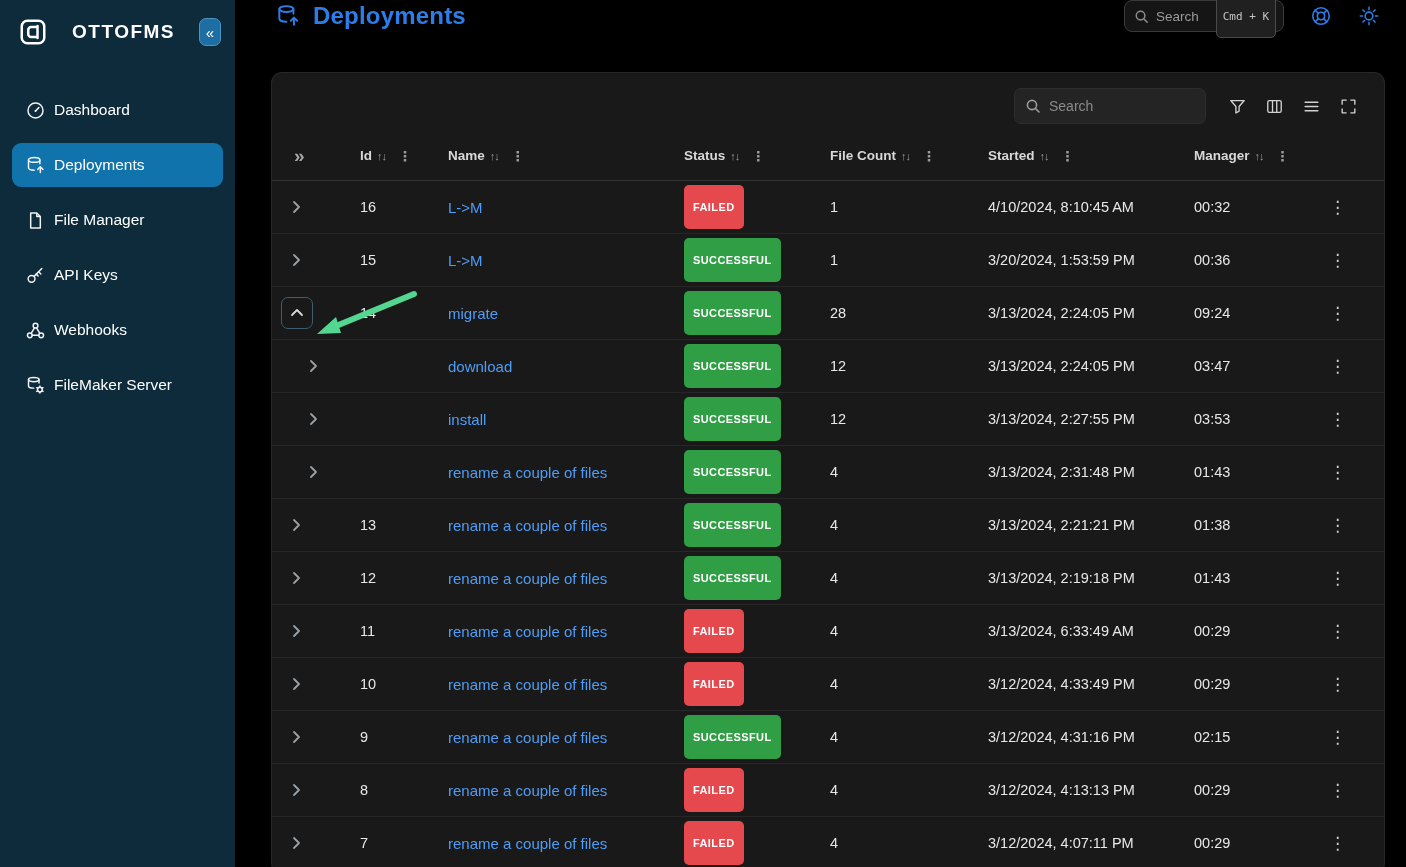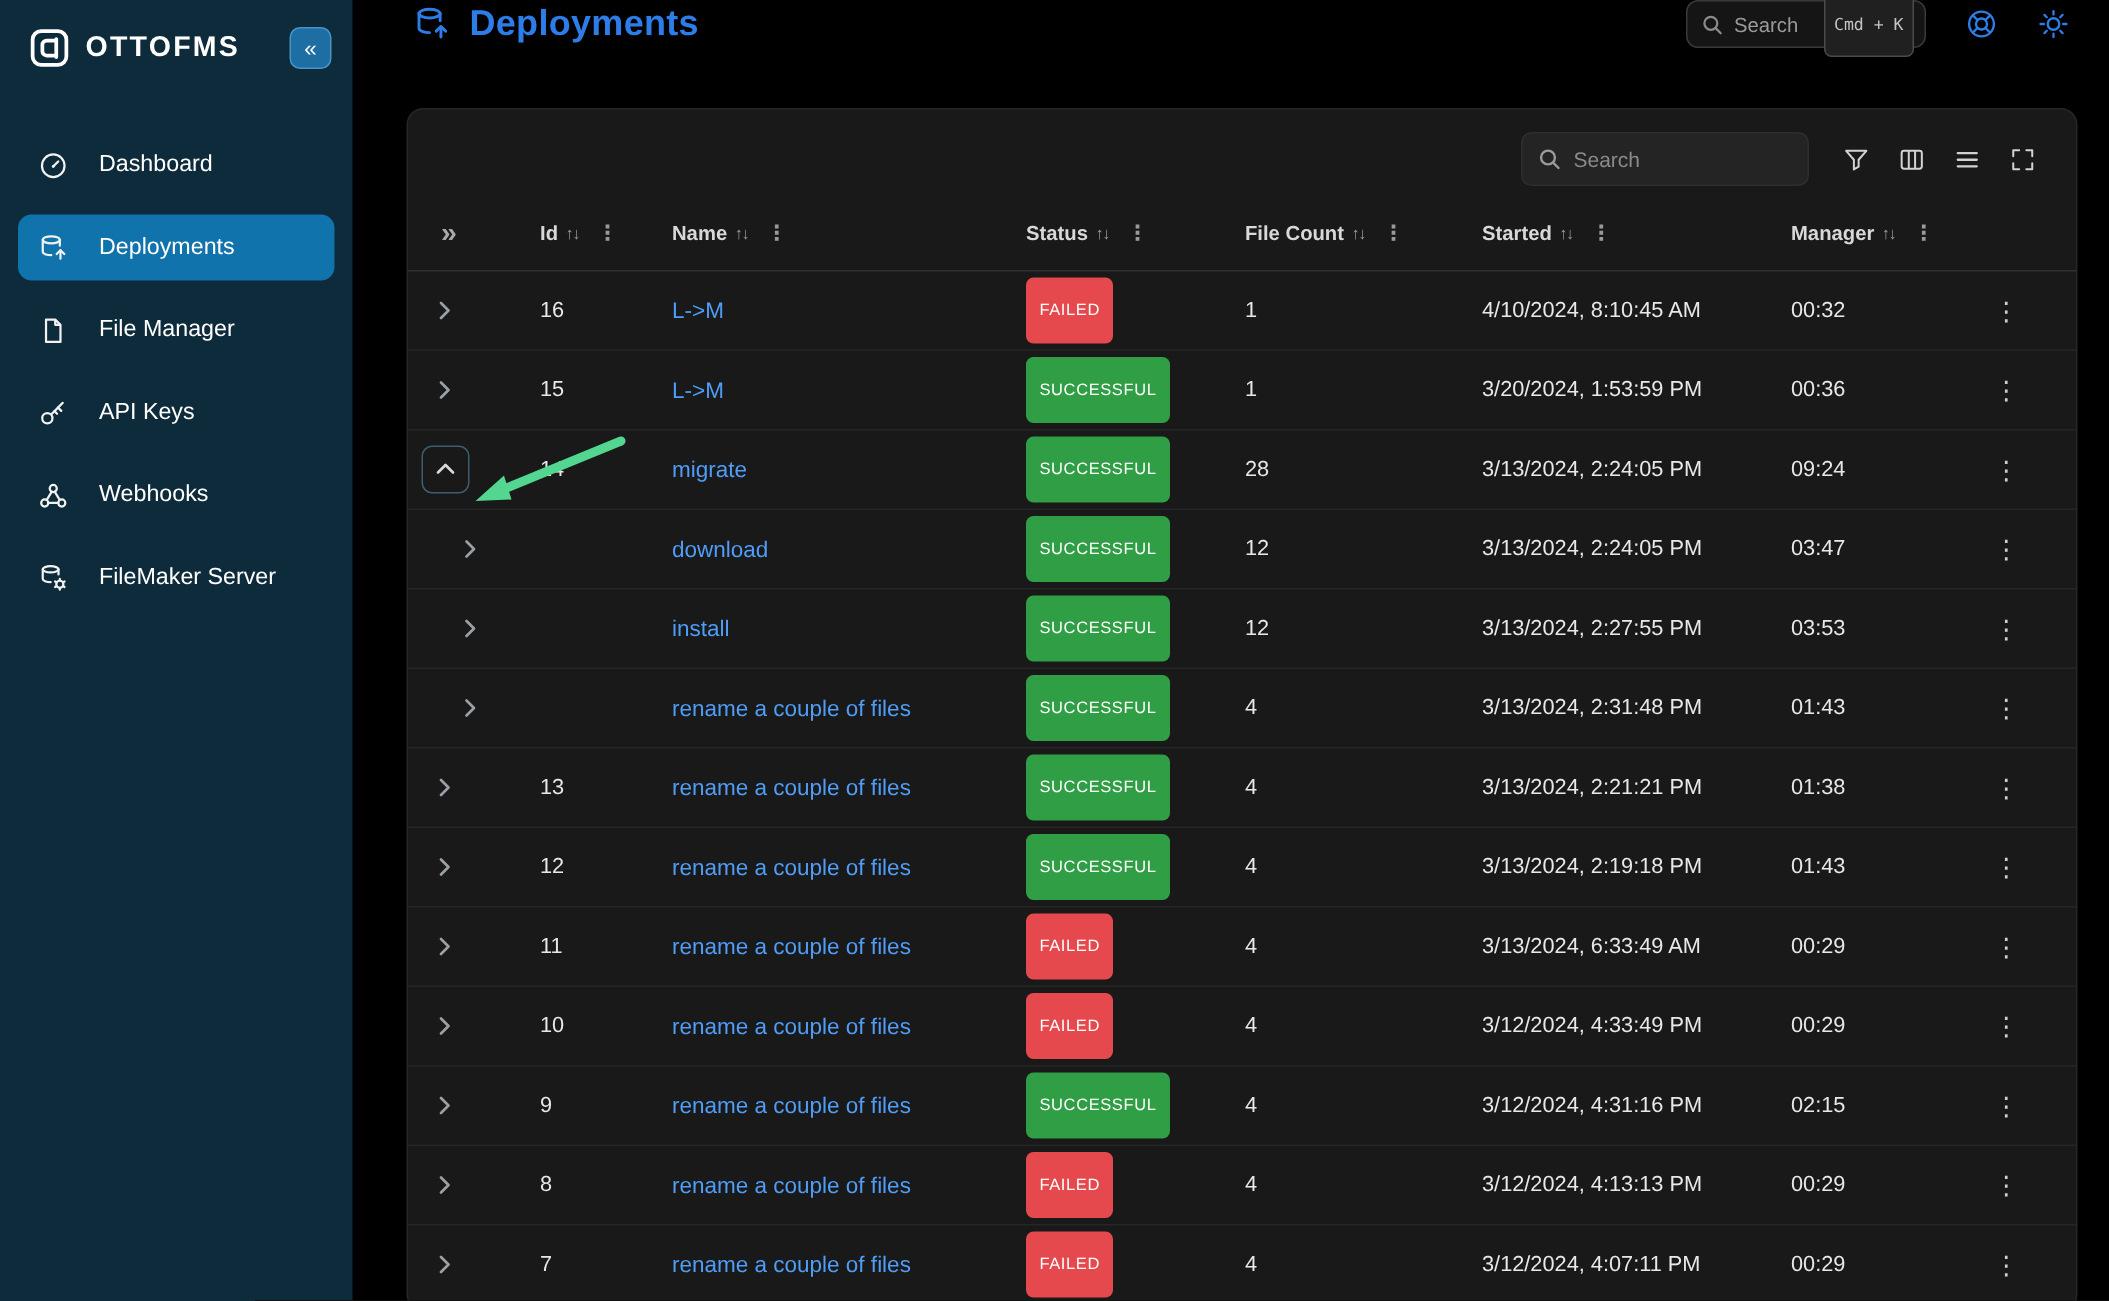--- a/index.html
+++ b/index.html
@@ -2,28 +2,28 @@
 <html><head>
 <meta charset="utf-8">
 <style>
   * { margin:0; padding:0; box-sizing:border-box; }
   html,body { width:1406px; height:867px; overflow:hidden; }
   body { background:#000; font-family:"Liberation Sans","DejaVu Sans",sans-serif; color:#e6e6e6; position:relative; }
   .app { display:flex; width:1406px; height:867px; }
 
   
   .sidebar { width:235px; flex-shrink:0; background:#0d2b3b; display:flex; flex-direction:column; }
-  .sidebar-header { height:64px; display:flex; align-items:center; padding:0 14px 0 18px; gap:9px;justify-content:flex-end; }
+  .sidebar-header { height:64px; display:flex; align-items:center; padding:0 14px 0 18px; gap:24px;justify-content:flex-end; }
   .logo-mark { width:30px; height:30px; color:#fff; display:flex; align-items:center; }
   .logo-mark svg { width:30px; height:30px; }
   .logo-text { color:#fff; font-weight:800; font-size:19px; letter-spacing:1.5px; flex:1; }
   .collapse-btn { width:28px; height:28px; background:#1d6fa3; border:1px solid #4a94c4; border-radius:7px;
     color:#fff; font-size:15px; line-height:1; display:flex; align-items:center; justify-content:center; cursor:pointer; }
   .nav { padding:24px 12px; display:flex; flex-direction:column; gap:11px; }
-  .nav-item { display:flex; align-items:center; gap:20px; height:44px; padding:0 13px; border-radius:9px;
+  .nav-item { display:flex; align-items:center; gap:8px; height:44px; padding:0 13px; border-radius:9px;
     color:#fff; font-size:15.5px; font-weight:500; cursor:pointer; }
   .nav-item.active { background:#1173ab; }
   .nav-icon { width:21px; height:21px; color:#f2f2f2; display:flex; }
   .nav-icon svg { width:21px; height:21px; }
 
   
   .main { flex:1; display:flex; flex-direction:column; }
   .topbar { height:64px; display:flex; align-items:center; padding:0 26px 0 40px; }
   .title-icon { width:26px; height:26px; color:#2d7de9; margin-right:12px; display:flex; }
   .title-icon svg { width:26px; height:26px; }
@@ -66,21 +66,21 @@
   .row { height:53px; border-bottom:1px solid #262626; font-size:14.5px; color:#e8e8e8; }
   .cell { padding-left:24px; }
   .cell-expander { padding-left:0; display:flex; align-items:center; height:100%; }
   .chev { width:16px; height:16px; color:#9aa0a6; display:flex; margin-left:16px; cursor:pointer; }
   .chev svg { width:16px; height:16px; }
   .chev.sub { margin-left:33px; }
   .expand-btn { width:32px; height:32px; margin-left:9px; border:1.5px solid #3e5d70; border-radius:7px;
     background:transparent; display:flex; align-items:center; justify-content:center; color:#d8d8d8; cursor:pointer; }
   .expand-btn svg { width:16px; height:16px; }
   .name-link { color:#4f9df7; font-size:15px; text-decoration:none; cursor:pointer;margin-top:40px; }
-  .badge { display:inline-block; padding:16px 9px; border-radius:5px; font-size:11px; font-weight:400;
+  .badge { display:inline-block; padding:16px 9px; border-radius:5px; font-size:11px; font-weight:700;
     letter-spacing:.4px; color:#fff; }
   .badge-failed { background:#e5484d; }
   .badge-success { background:#2f9e44; }
   .cell-actions { display:flex; justify-content:flex-end; padding-right:38px; }
   .row-dots { font-size:17px; color:#d0d0d0; cursor:pointer; line-height:1; }
 
   
   .annot { position:absolute; left:0; top:0; pointer-events:none; z-index:10; }
 </style>
 </head>

